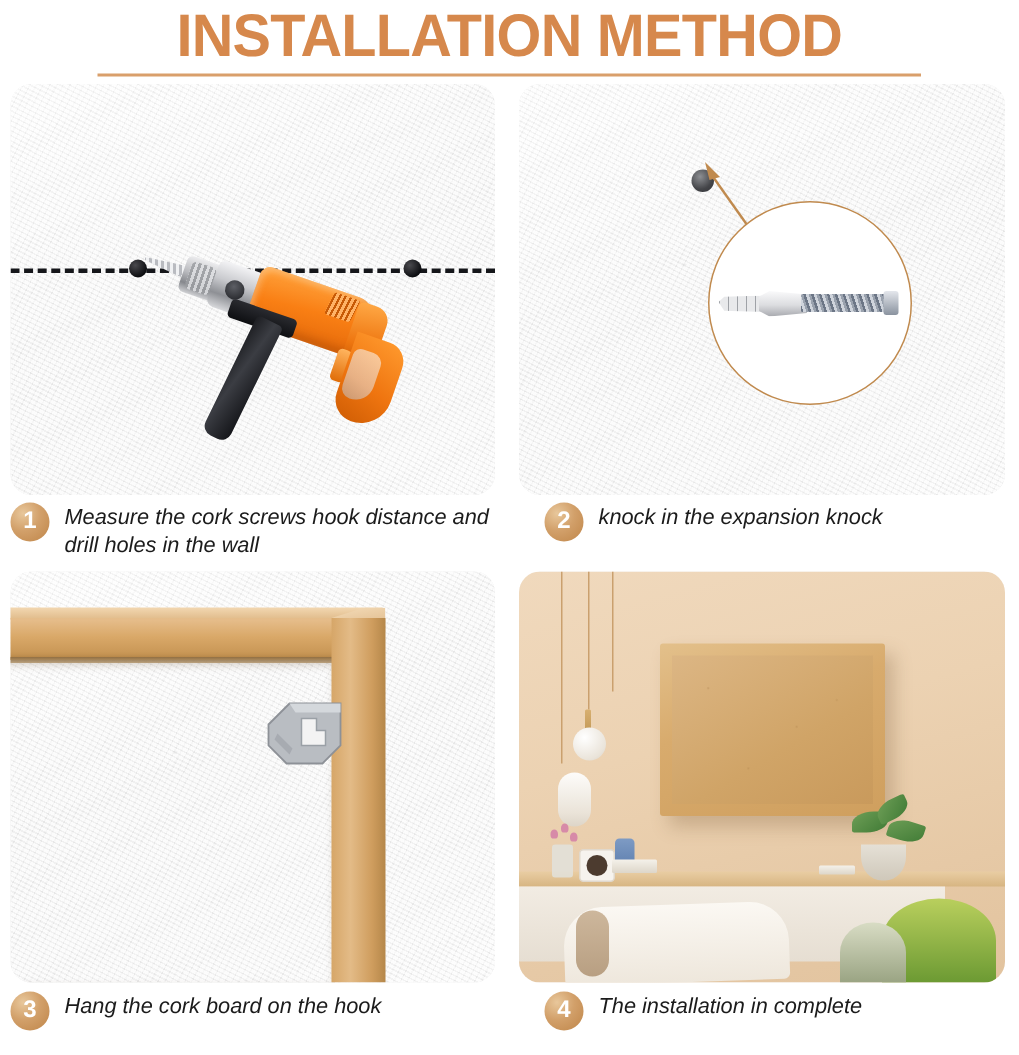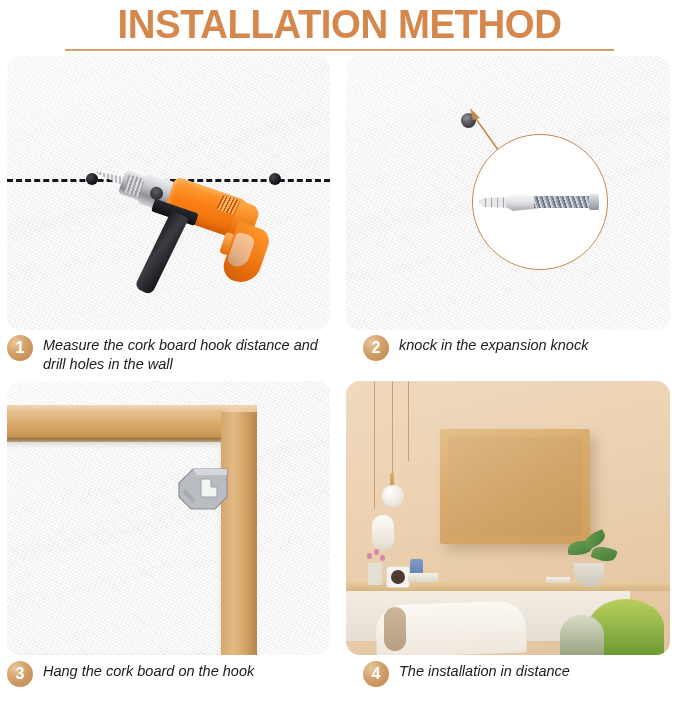--- a/index.html
+++ b/index.html
@@ -518,21 +518,21 @@
         <div class="drill-rear"></div>
         <div class="drill-trigger"></div>
         <div class="drill-handle"></div>
         <div class="drill-handle-inner"></div>
         <div class="drill-side-collar"></div>
         <div class="drill-side-handle"></div>
       </div>
     </div>
     <div class="caption cap-top">
       <div class="badge">1</div>
-      <div class="cap-text">Measure the cork board hook distance and drill holes in the wall</div>
+      <div class="cap-text">Measure the cork screws hook distance and drill holes in the wall</div>
     </div>
   </div>
 
   <div class="cell cell-tr">
     <div class="panel">
       <div class="wall"></div>
 
       <div class="screw-hole"></div>
       <div class="callout-arrow">
         <svg width="48" height="62" viewBox="0 0 48 62">
@@ -622,17 +622,17 @@
       <div class="books" style="left:200px;top:196px;width:24px;height:6px;"></div>
 
       <div class="roll"></div>
       <div class="roll-hole"></div>
 
       <div class="grass" style="right:6px;bottom:0;width:76px;height:56px;"></div>
       <div class="grass" style="right:66px;bottom:0;width:44px;height:40px;background:linear-gradient(180deg,#d8dcc4,#9aa483);"></div>
     </div>
     <div class="caption cap-bot indent-4">
       <div class="badge">4</div>
-      <div class="cap-text">The installation in distance</div>
+      <div class="cap-text">The installation in complete</div>
     </div>
   </div>
 
 </div>
 
 </body></html>

